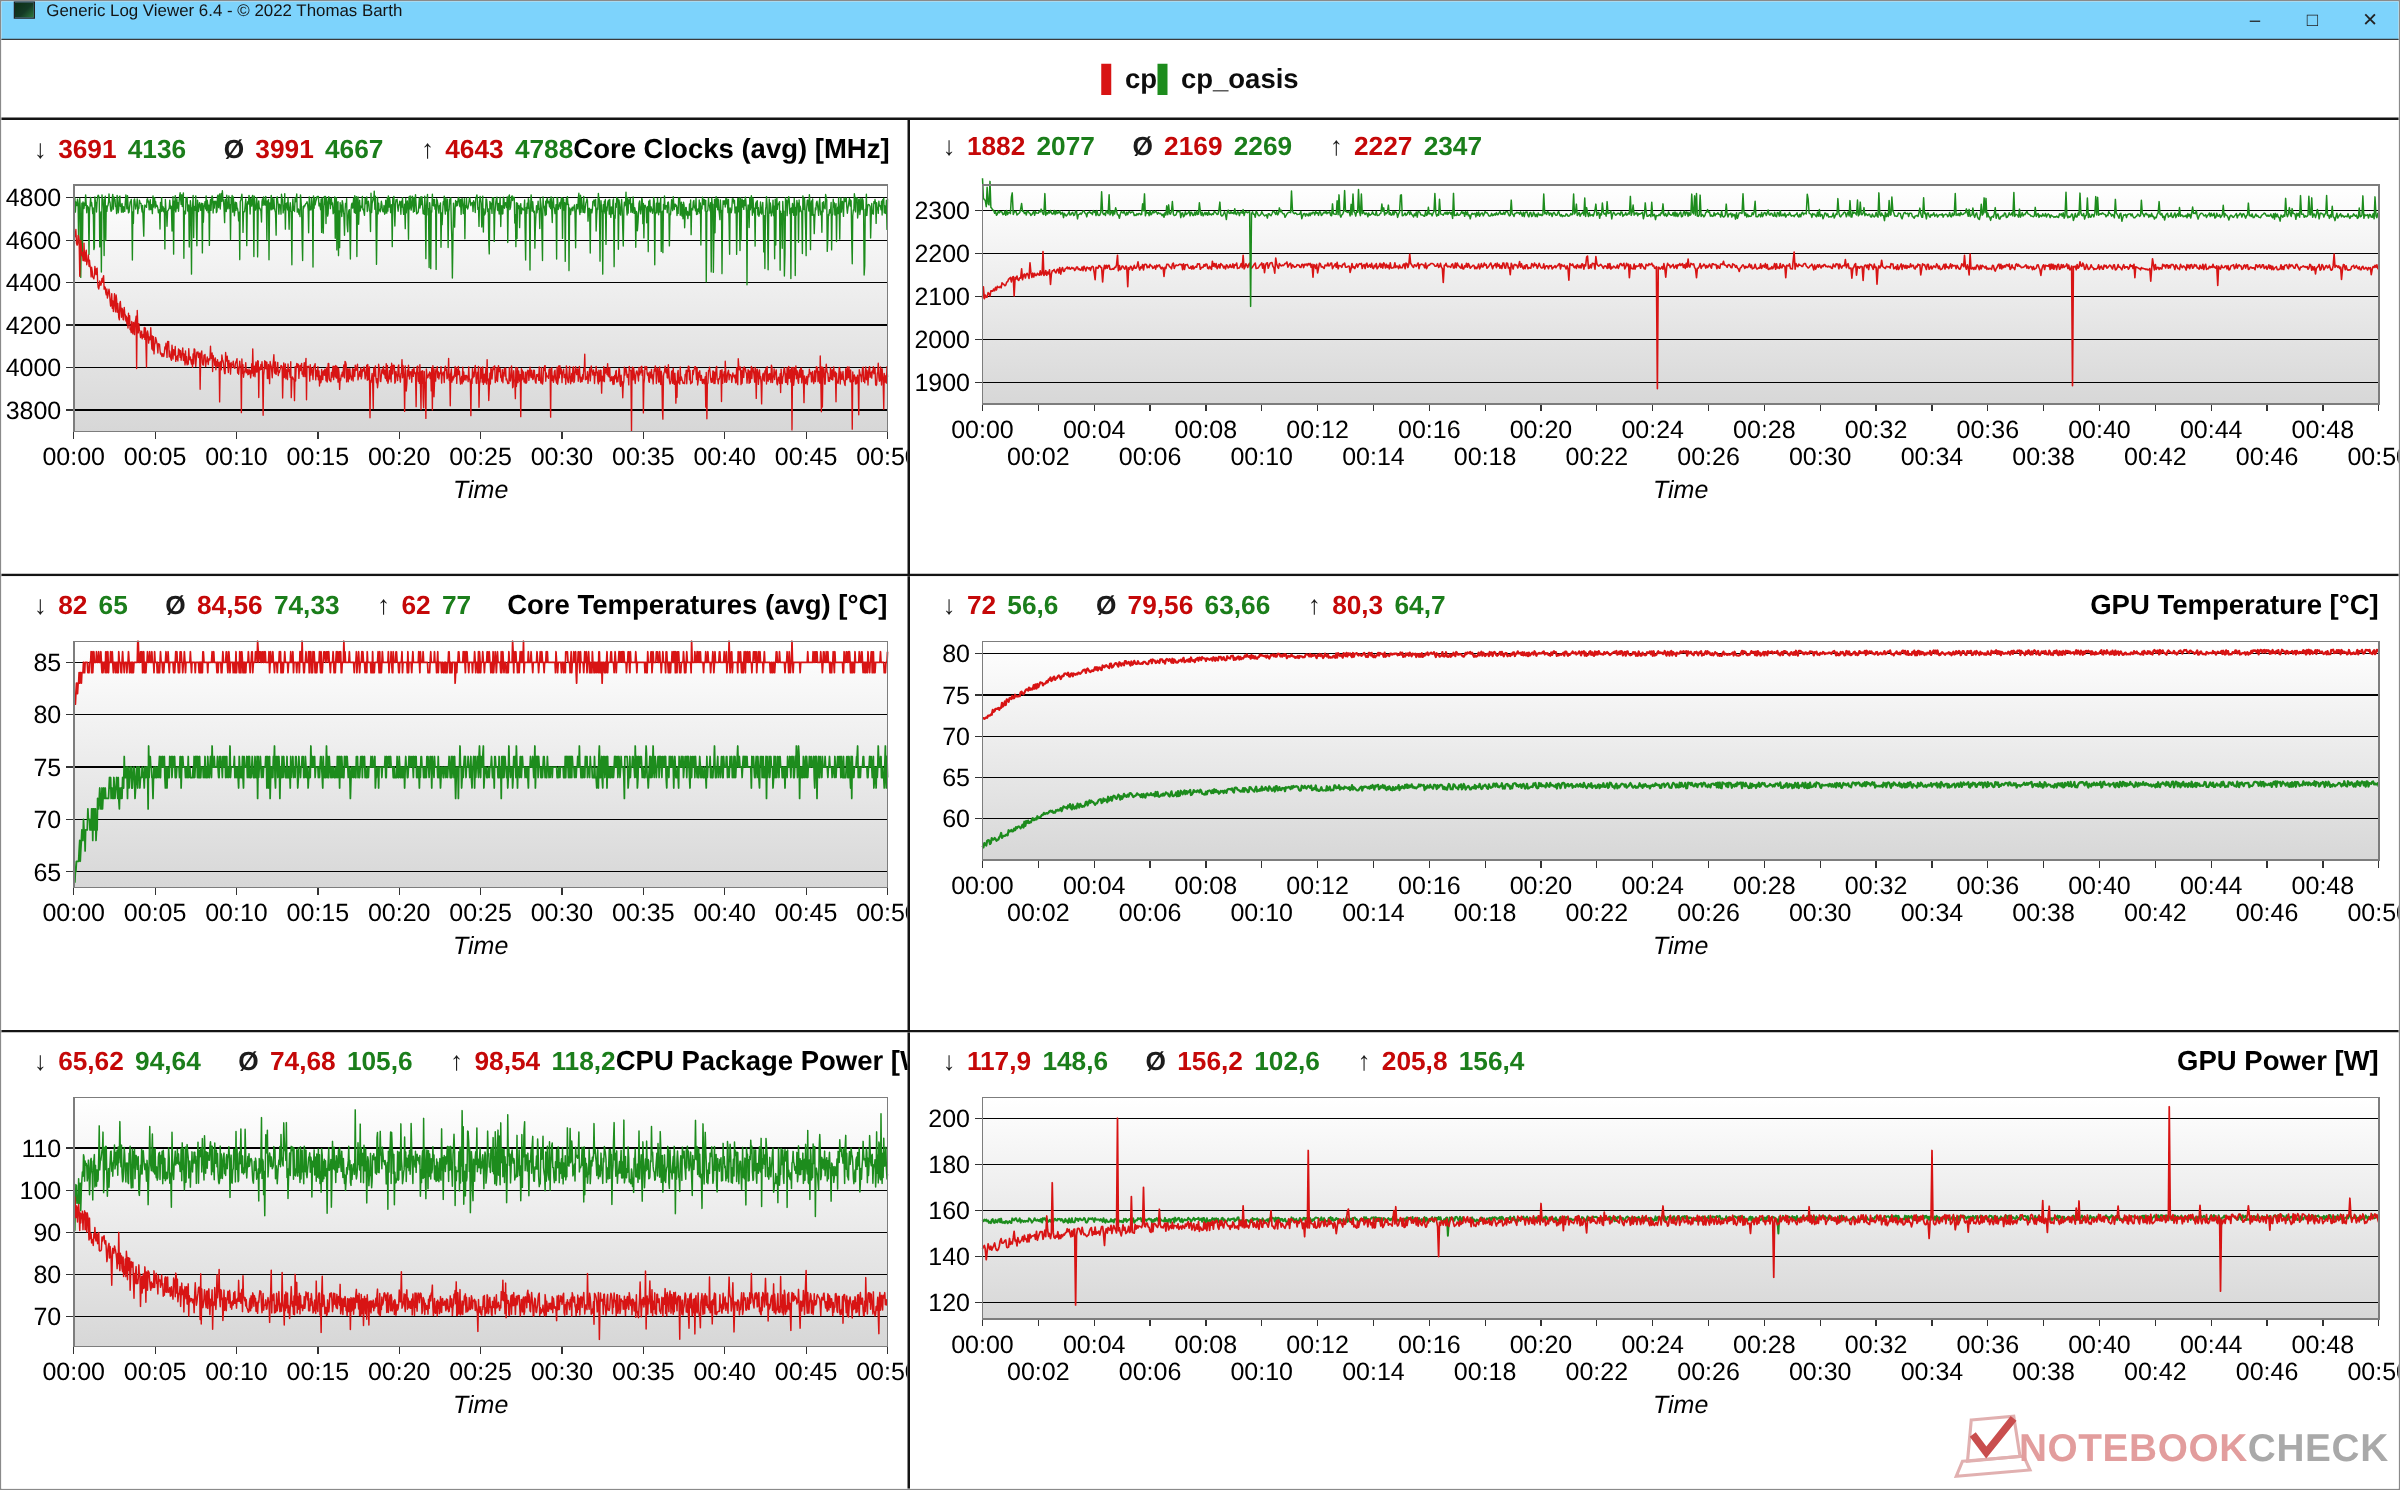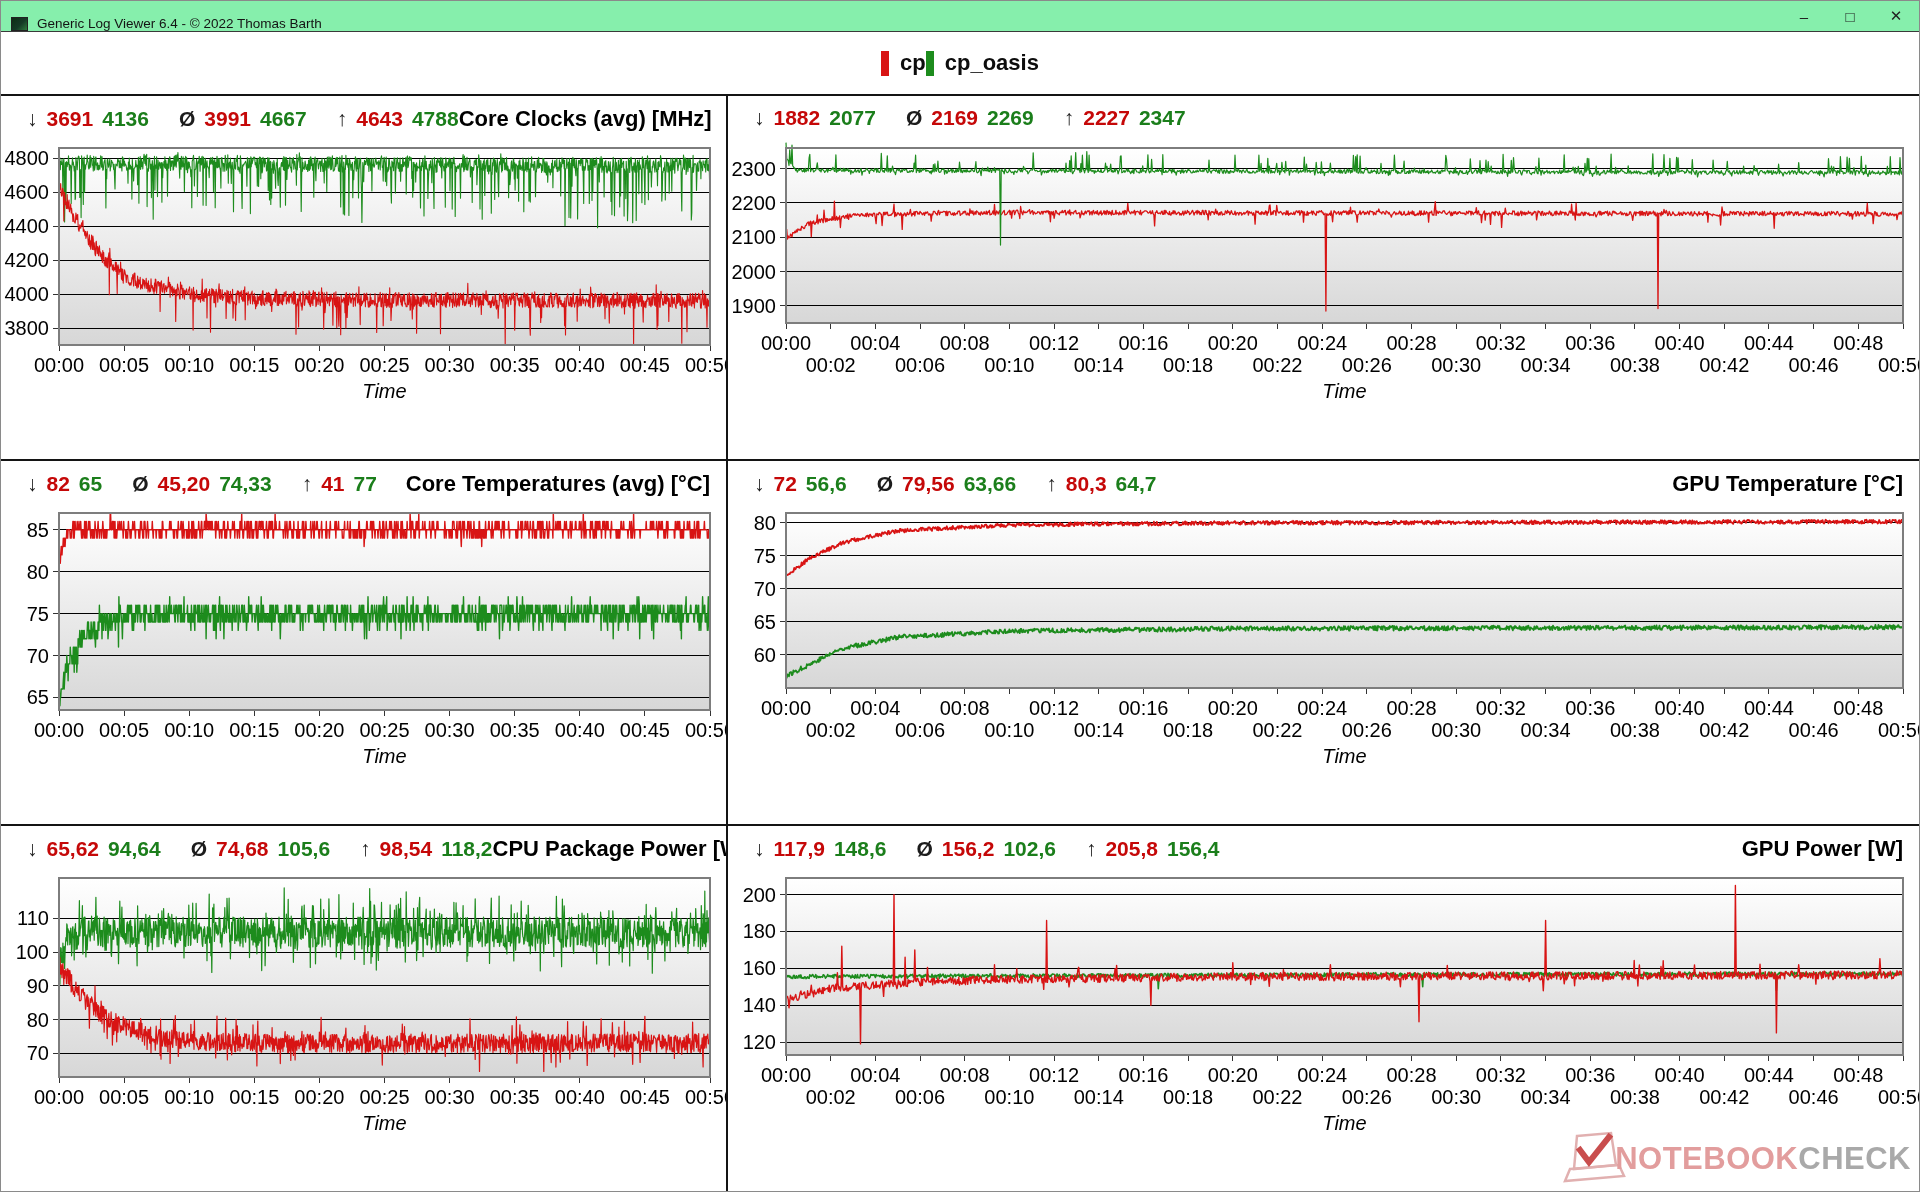--- a/index.html
+++ b/index.html
@@ -1,18 +1,18 @@
 <!DOCTYPE html>
 <html><head>
 <meta charset="utf-8">
 <style>
 *{box-sizing:border-box;margin:0;padding:0}
 html,body{width:1920px;height:1192px}
 body{font-family:"Liberation Sans",sans-serif;background:#fff;border:1px solid #8a8a8a;overflow:hidden;position:relative}
-.titlebar{height:31px;background:#86efac;border-bottom:1px solid #3a3a3a;display:flex;align-items:flex-end}
+.titlebar{height:31px;background:#7dd3fc;border-bottom:1px solid #3a3a3a;display:flex;align-items:flex-start}
 .app-icon{width:17px;height:14px;margin:0 9px 0 10px;background:linear-gradient(135deg,#0c2e14,#143a26 55%,#2e7a3c);border:1px solid #222}
 .titlebar-title{font-size:13.5px;color:#141414;flex:1}
 .win-controls{display:flex;height:100%}
 .win-btn{width:46px;height:100%;display:flex;align-items:center;justify-content:center;font-size:15px;color:#222}
 .legend{height:64px;background:#fff;border-bottom:2px solid #141414;display:flex;align-items:center;justify-content:center;}
 .legend-item{display:flex;align-items:center;gap:11px;font-size:22px;font-weight:700;color:#0d0d0d}
 .swatch{width:8px;height:25px;background:#888}
 .grid{display:grid;grid-template-columns:727px 1fr;grid-template-rows:1fr 1fr 1fr;height:1095px}
 .panel{display:flex;flex-direction:column;border-right:2px solid #141414;border-bottom:2px solid #141414;padding-top:6px;overflow:hidden;background:#fff}
 .panel:nth-child(2n){border-right:none}
@@ -244,26 +244,26 @@
   <div class="panel">
     <div class="stats-row">
       <div class="stats">
         <span class="stat-group">
             <span class="glyph">↓</span>
             <span class="v-red">82</span>
             <span class="v-green">65</span>
           </span>
         <span class="stat-group">
             <span class="glyph">Ø</span>
-            <span class="v-red">45,20</span>
+            <span class="v-red">84,56</span>
             <span class="v-green">74,33</span>
           </span>
         <span class="stat-group">
             <span class="glyph">↑</span>
-            <span class="v-red">41</span>
+            <span class="v-red">62</span>
             <span class="v-green">77</span>
           </span>
       </div>
       <div class="chart-title">Core Temperatures (avg) [°C]</div>
     </div>
     <svg class="plot" viewBox="0 0 725 321">
         <defs>
           <linearGradient id="bg2" x1="0" y1="0" x2="0" y2="1">
             <stop offset="0%" stop-color="#ffffff"></stop>
             <stop offset="100%" stop-color="#d7d7d7"></stop>

